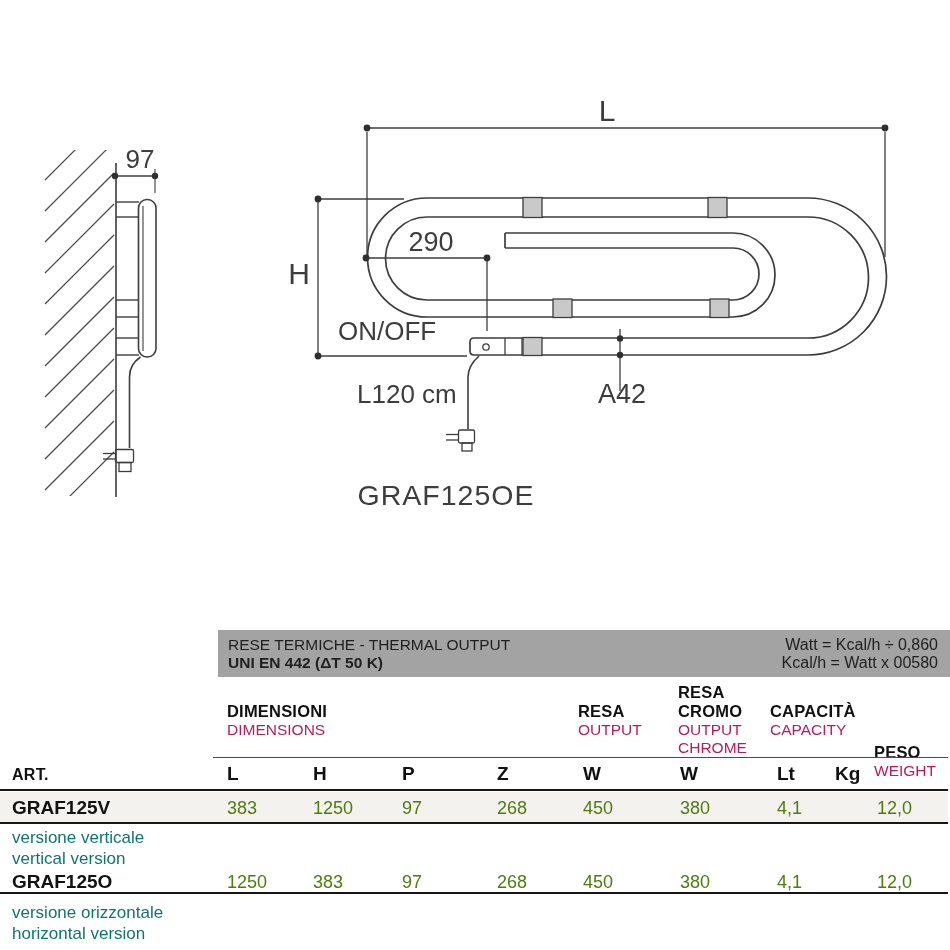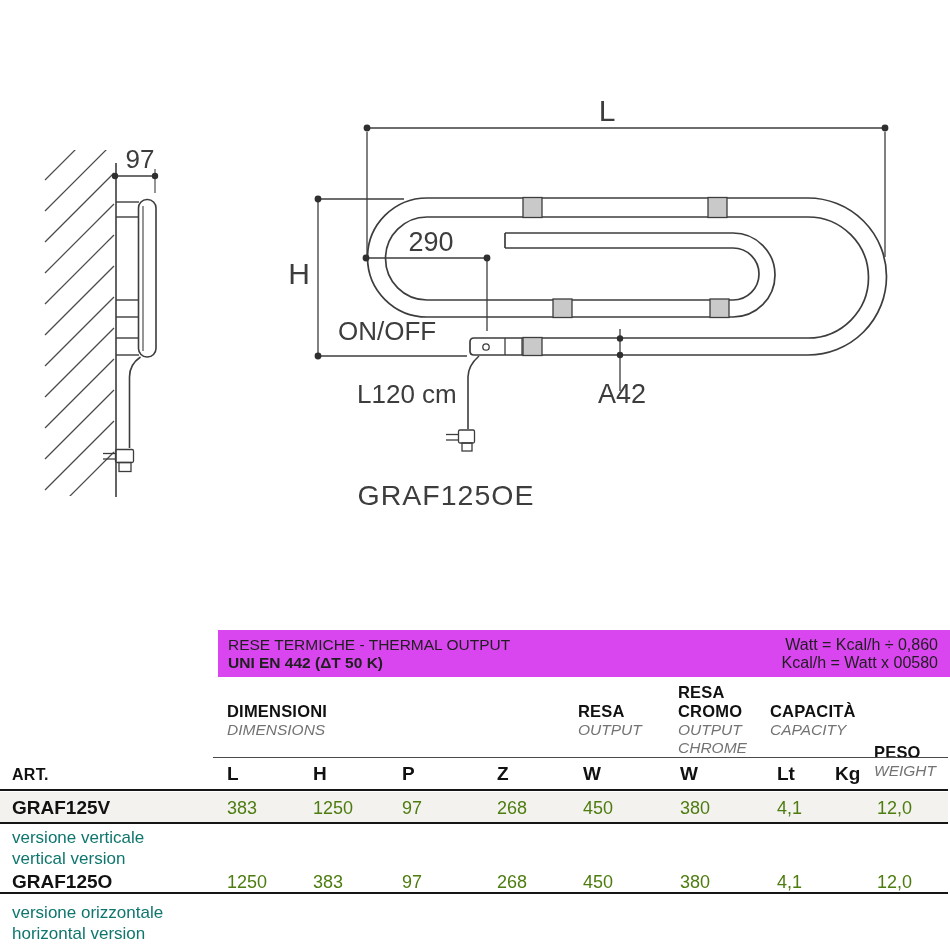--- a/index.html
+++ b/index.html
@@ -2,30 +2,30 @@
 <html><head>
 <meta charset="utf-8">
 <style>
   html,body{margin:0;padding:0;background:#ffffff;}
   #page{position:relative;width:950px;height:950px;background:#ffffff;overflow:hidden;
         font-family:"Liberation Sans",sans-serif;color:#2b2b2b;}
   #drawing{position:absolute;left:0;top:0;}
   svg text{fill:#3d3d3d;font-family:"Liberation Sans",sans-serif;}
 
   
-  .band{position:absolute;left:218px;top:630px;width:732px;height:47px;background:#d946ef;
+  .band{position:absolute;left:218px;top:630px;width:732px;height:47px;background:#a3a3a3;
         display:flex;justify-content:space-between;align-items:center;box-sizing:border-box;
         padding:0 12px 0 10px;}
   .band .left div{font-size:15.5px;line-height:18px;color:#1f1f1f;}
   .band .left .b2{font-weight:bold;}
   .band .right div{font-size:16px;line-height:18px;text-align:right;color:#1f1f1f;margin-left:24px;}
 
   .ghead{position:absolute;color:#111;}
   .ghead .b{font-weight:bold;font-size:16.5px;line-height:19px;letter-spacing:.2px;}
-  .ghead .i{font-style:italic;font-size:15.5px;line-height:18px;color:#737373;}
+  .ghead .i{font-size:15.5px;line-height:18px;color:#be185d;}
 
   .thinline{position:absolute;left:213px;top:757px;width:735px;height:1px;background:#4a4a4a;}
   .thick{position:absolute;left:0;height:2px;width:948px;background:#161616;}
   .rowshade{position:absolute;left:0;top:792px;width:948px;height:30px;background:#f3f2ef;}
 
   .artlbl{position:absolute;left:12px;top:766px;font-weight:bold;font-size:16px;letter-spacing:.3px;color:#111;}
   .unit{position:absolute;top:763px;font-weight:bold;font-size:19px;color:#111;}
   .rowname{position:absolute;left:12px;font-weight:bold;font-size:19px;color:#111;}
   .val{position:absolute;font-size:18px;color:#4d7c0f;}
   .note{position:absolute;left:12px;font-size:17px;line-height:21px;color:#0f766e;}

